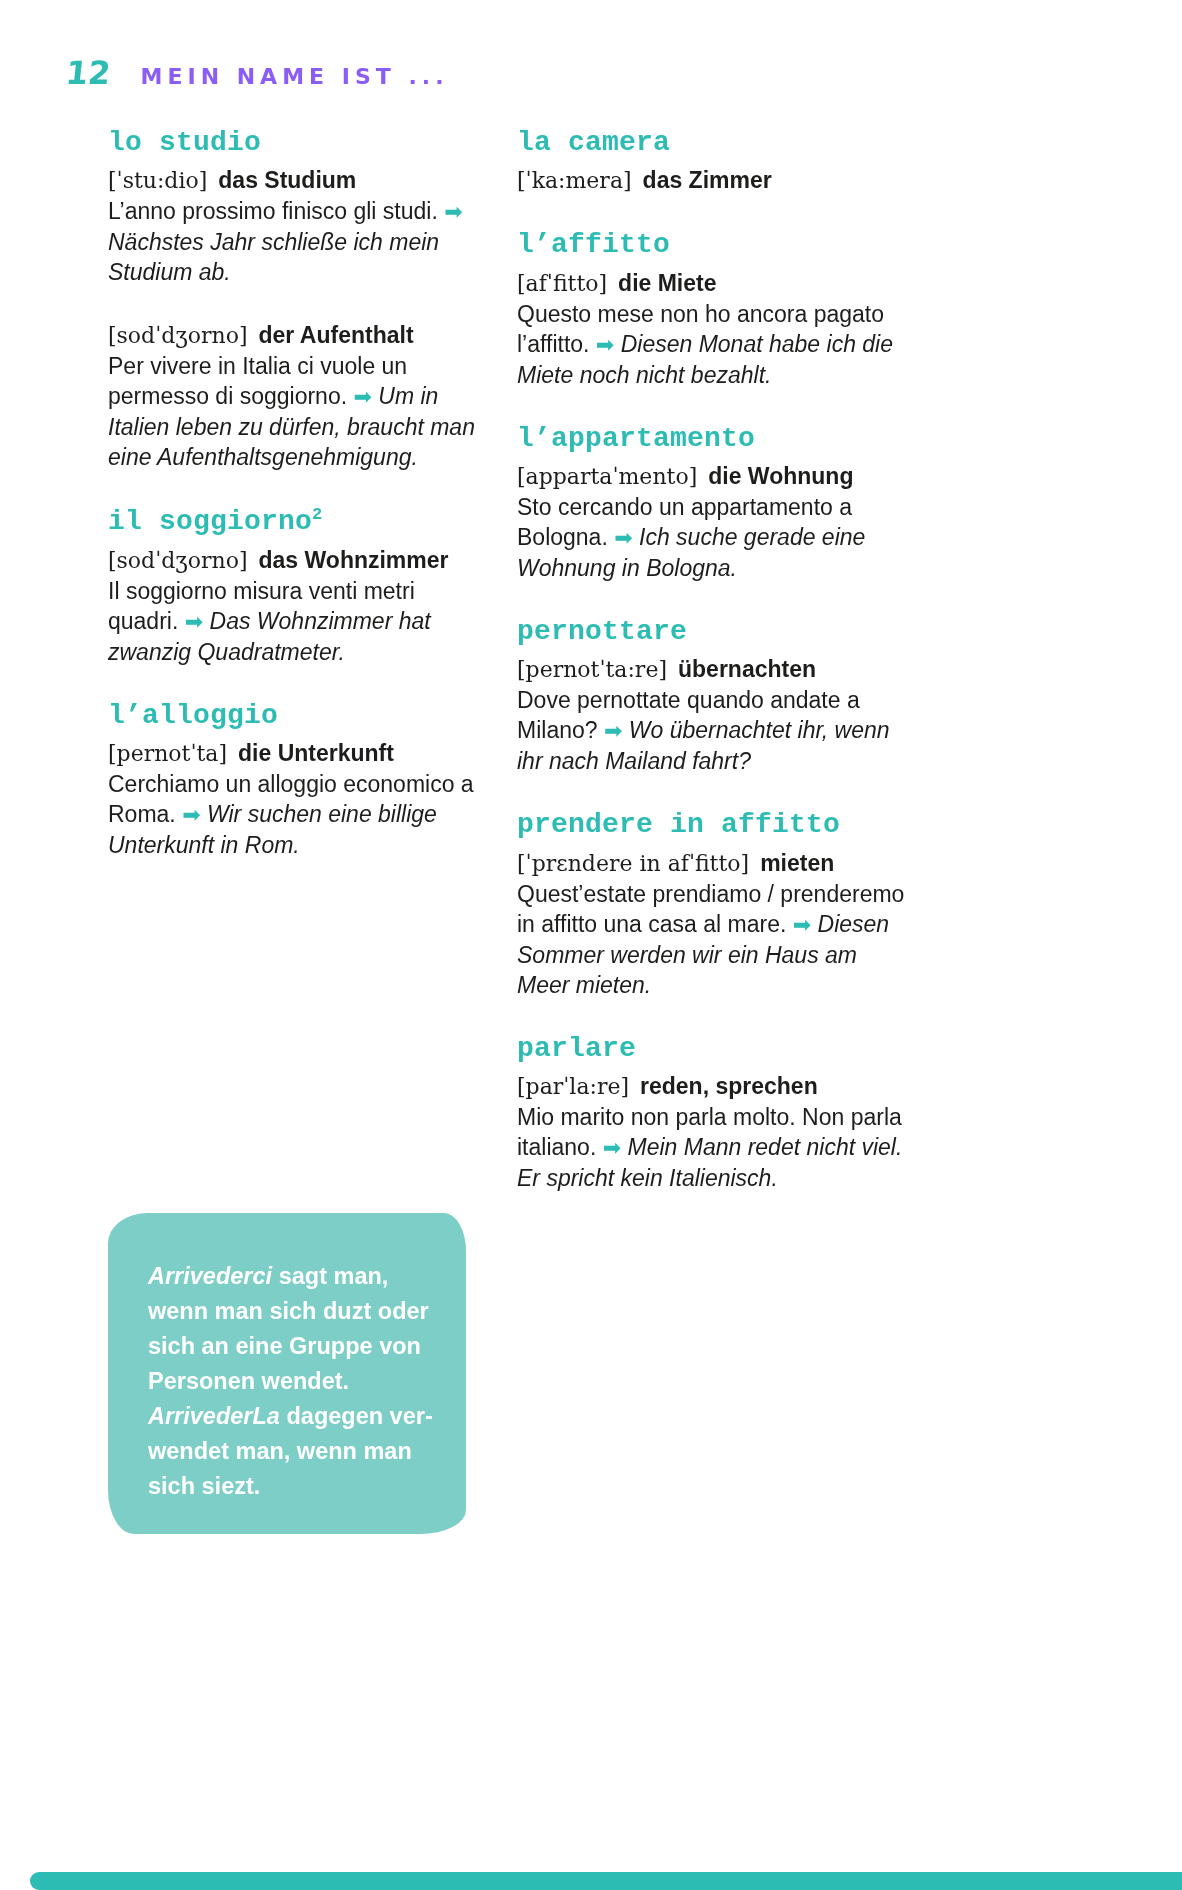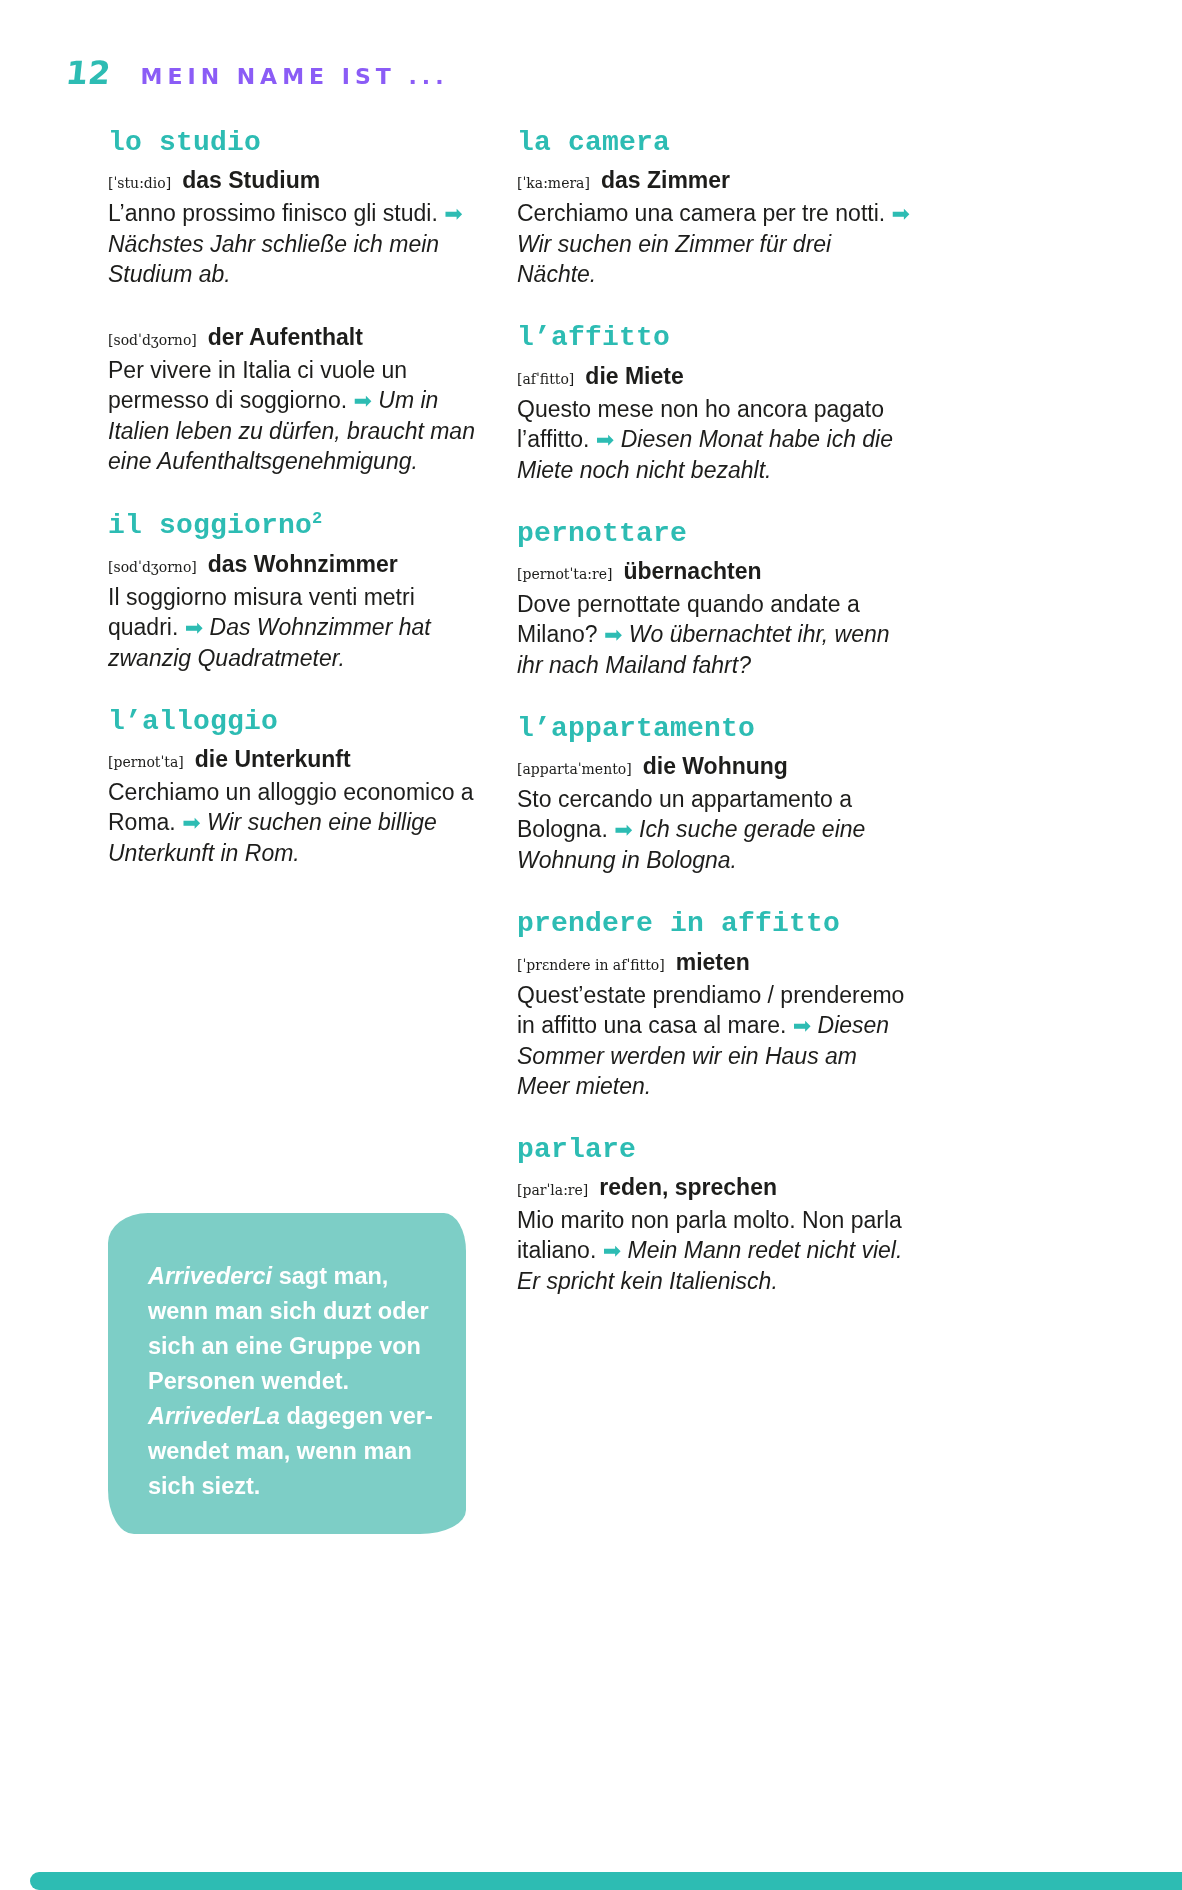--- a/index.html
+++ b/index.html
@@ -26,21 +26,21 @@
   .col-left  { left:108px; width:370px; }
   .col-right { left:517px; width:398px; }
 
   .entry { margin-bottom:33px; }
   .headword {
     color:#2dbcb3; font-size:28px; font-weight:bold; line-height:1.12;
     margin-bottom:7px; letter-spacing:0.2px;font-family:Liberation Mono, monospace;
   }
   .hw-sup { font-size:17px; }
   .body { font-size:23px; line-height:30px; }
-  .phon { font-family:"DejaVu Serif", serif; font-size:14px; }
+  .phon { font-family:"DejaVu Serif", serif; font-size:22px; }
   .trans { font-weight:bold; margin-left:11px;margin-top:32px; }
   .example { hyphens:manual; }
   .arrow { color:#2dbcb3; font-style:normal; font-family:"DejaVu Sans", sans-serif; font-size:22px; }
   .de { font-style:italic; }
 
   
   .notebox {
     position:absolute; left:108px; top:1213px; width:358px; min-height:302px;
     background:#7dcec6; color:#ffffff;
     font-weight:bold; font-size:23.5px; line-height:35px;
@@ -97,45 +97,44 @@
     </p>
     <p class="body example"><span class="it">Cerchiamo un alloggio economico a Roma. </span><span class="arrow">➡</span><span class="de"> Wir suchen eine billige Unterkunft in Rom.</span></p>
   </section>
 </div>
   <div class="col col-right" id="col-right">
   <section class="entry">
     <h2 class="headword"><span class="hw">la camera</span></h2>
     <p class="body">
       <span class="phon">[ˈka:mera]</span><span class="trans">das Zimmer</span>
     </p>
-    <p class="body example"><span class="it">Cerchiamo una camera per tre notti. </span><span class="arrow">➡</span><span class="de"> Wir suchen ein Zimmer für drei Nächte.</span></p>
   </section>
 
   <section class="entry">
     <h2 class="headword"><span class="hw">l’affitto</span></h2>
     <p class="body">
       <span class="phon">[afˈfitto]</span><span class="trans">die Miete</span>
     </p>
     <p class="body example"><span class="it">Questo mese non ho ancora pagato l’affitto. </span><span class="arrow">➡</span><span class="de"> Diesen Monat habe ich die Miete noch nicht bezahlt.</span></p>
   </section>
 
   <section class="entry">
+    <h2 class="headword"><span class="hw">l’appartamento</span></h2>
+    <p class="body">
+      <span class="phon">[appartaˈmento]</span><span class="trans">die Wohnung</span>
+    </p>
+    <p class="body example"><span class="it">Sto cercando un appartamento a Bologna. </span><span class="arrow">➡</span><span class="de"> Ich suche gerade eine Wohnung in Bologna.</span></p>
+  </section>
+
+  <section class="entry">
     <h2 class="headword"><span class="hw">pernottare</span></h2>
     <p class="body">
       <span class="phon">[pernotˈta:re]</span><span class="trans">übernachten</span>
     </p>
     <p class="body example"><span class="it">Dove pernottate quando andate a Milano? </span><span class="arrow">➡</span><span class="de"> Wo übernachtet ihr, wenn ihr nach Mailand fahrt?</span></p>
-  </section>
-
-  <section class="entry">
-    <h2 class="headword"><span class="hw">l’appartamento</span></h2>
-    <p class="body">
-      <span class="phon">[appartaˈmento]</span><span class="trans">die Wohnung</span>
-    </p>
-    <p class="body example"><span class="it">Sto cercando un appartamento a Bologna. </span><span class="arrow">➡</span><span class="de"> Ich suche gerade eine Wohnung in Bologna.</span></p>
   </section>
 
   <section class="entry">
     <h2 class="headword"><span class="hw">prendere in affitto</span></h2>
     <p class="body">
       <span class="phon">[ˈprɛndere in afˈfitto]</span><span class="trans">mieten</span>
     </p>
     <p class="body example"><span class="it">Quest’estate prendiamo / prenderemo in affitto una casa al mare. </span><span class="arrow">➡</span><span class="de"> Diesen Sommer werden wir ein Haus am Meer mieten.</span></p>
   </section>
 

